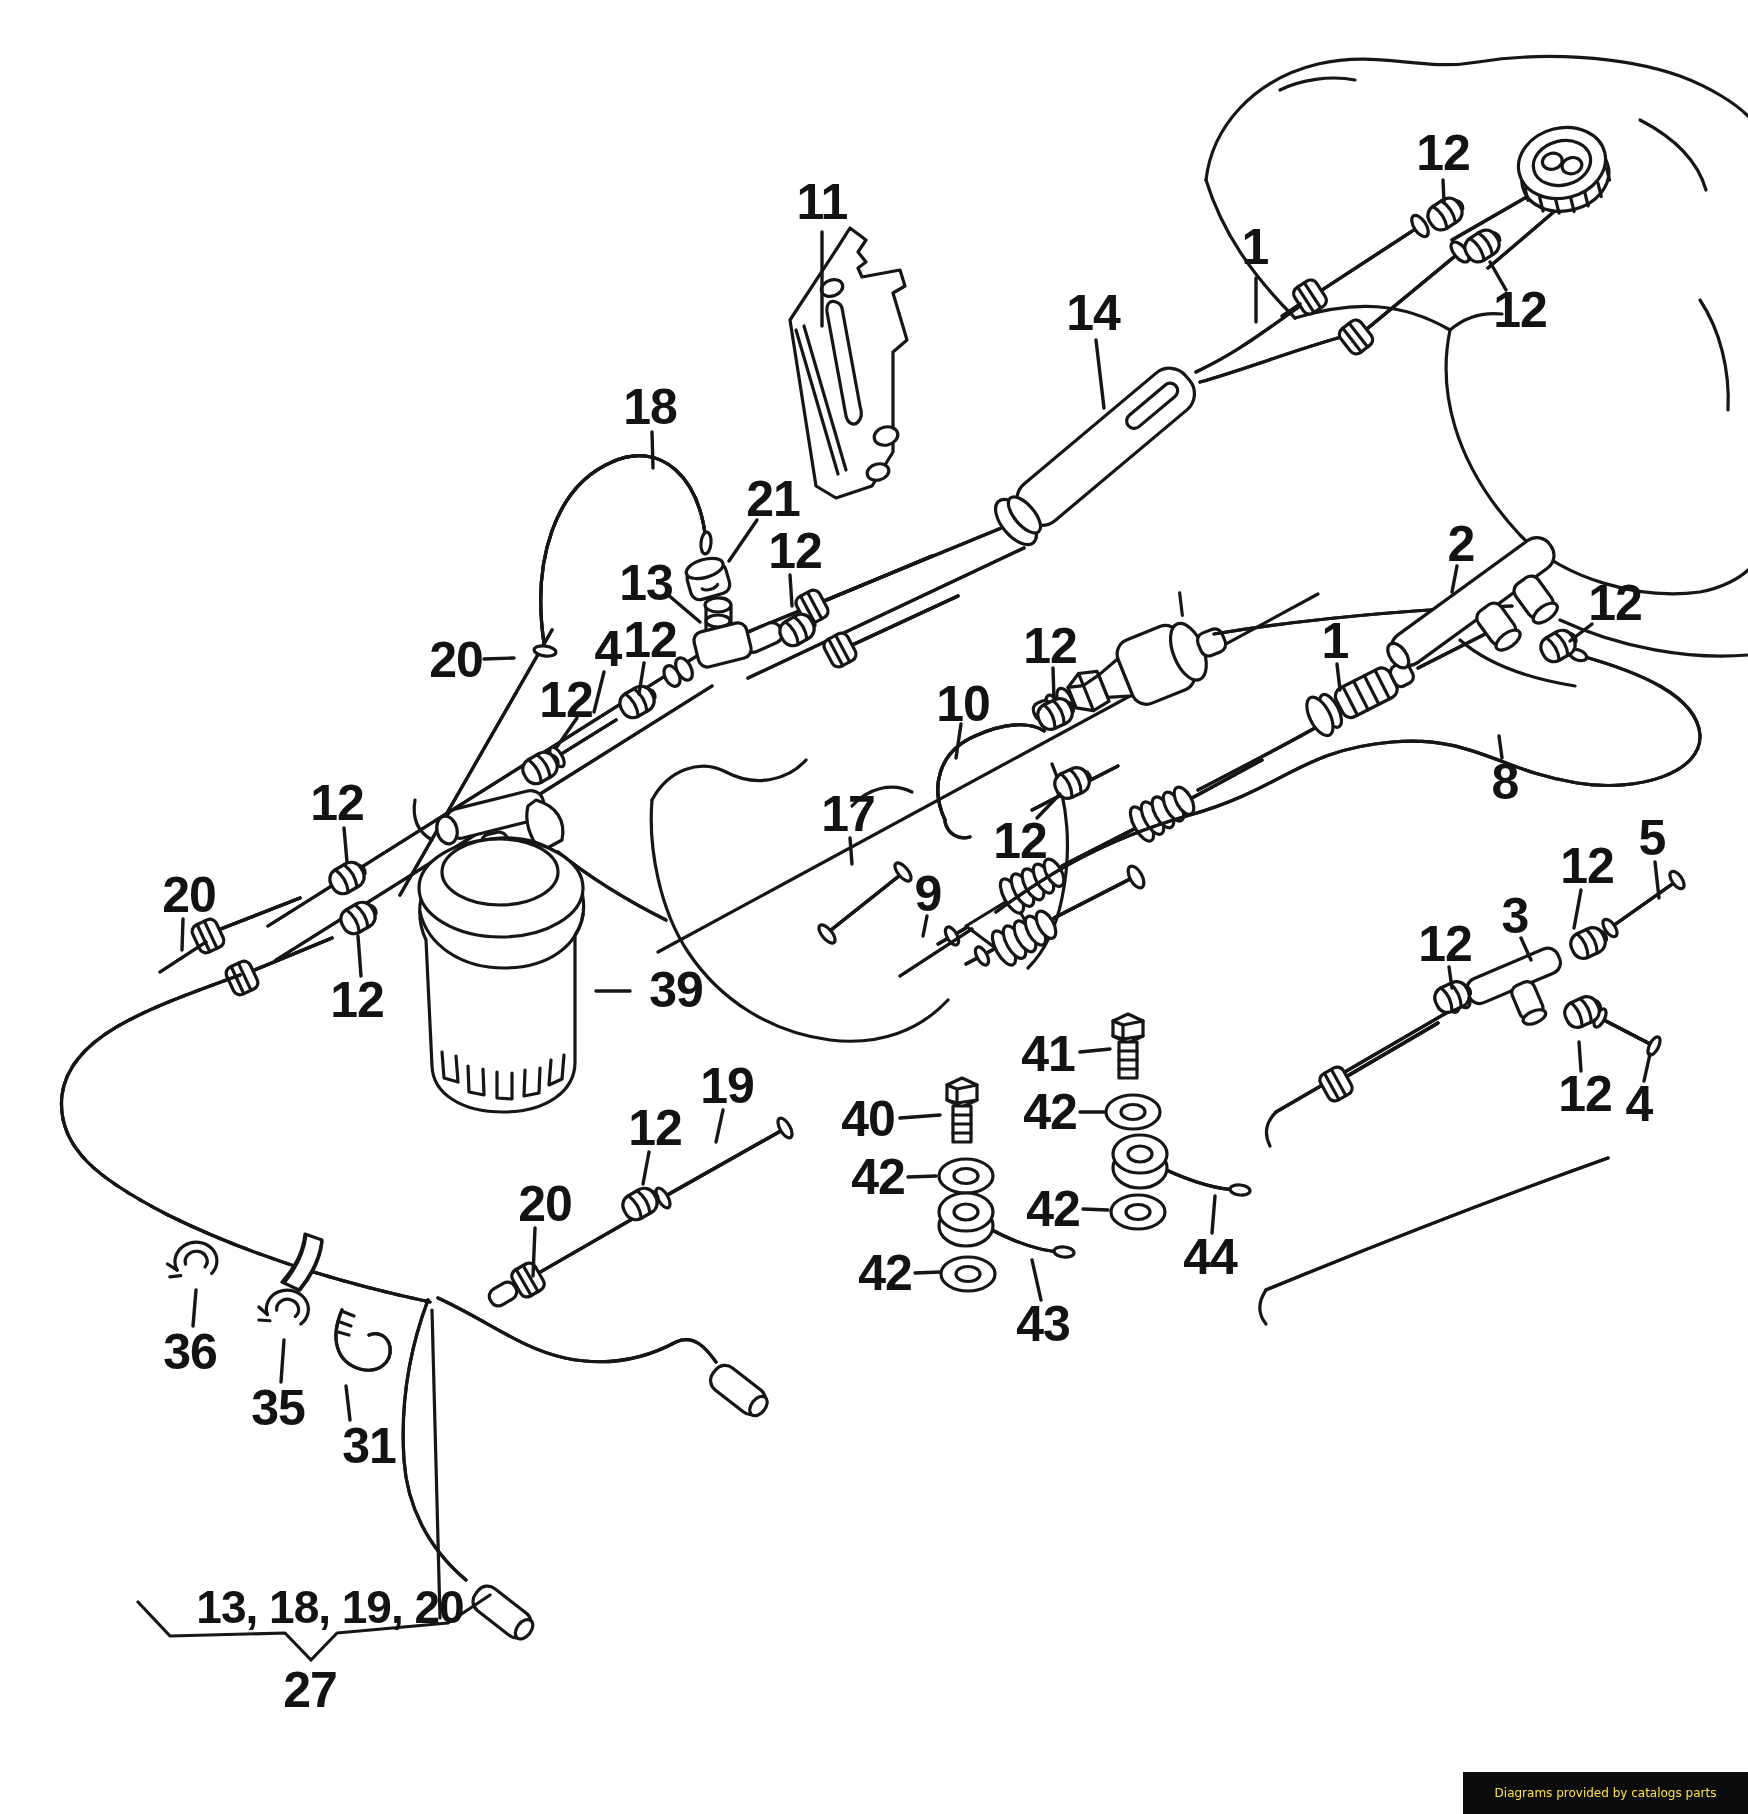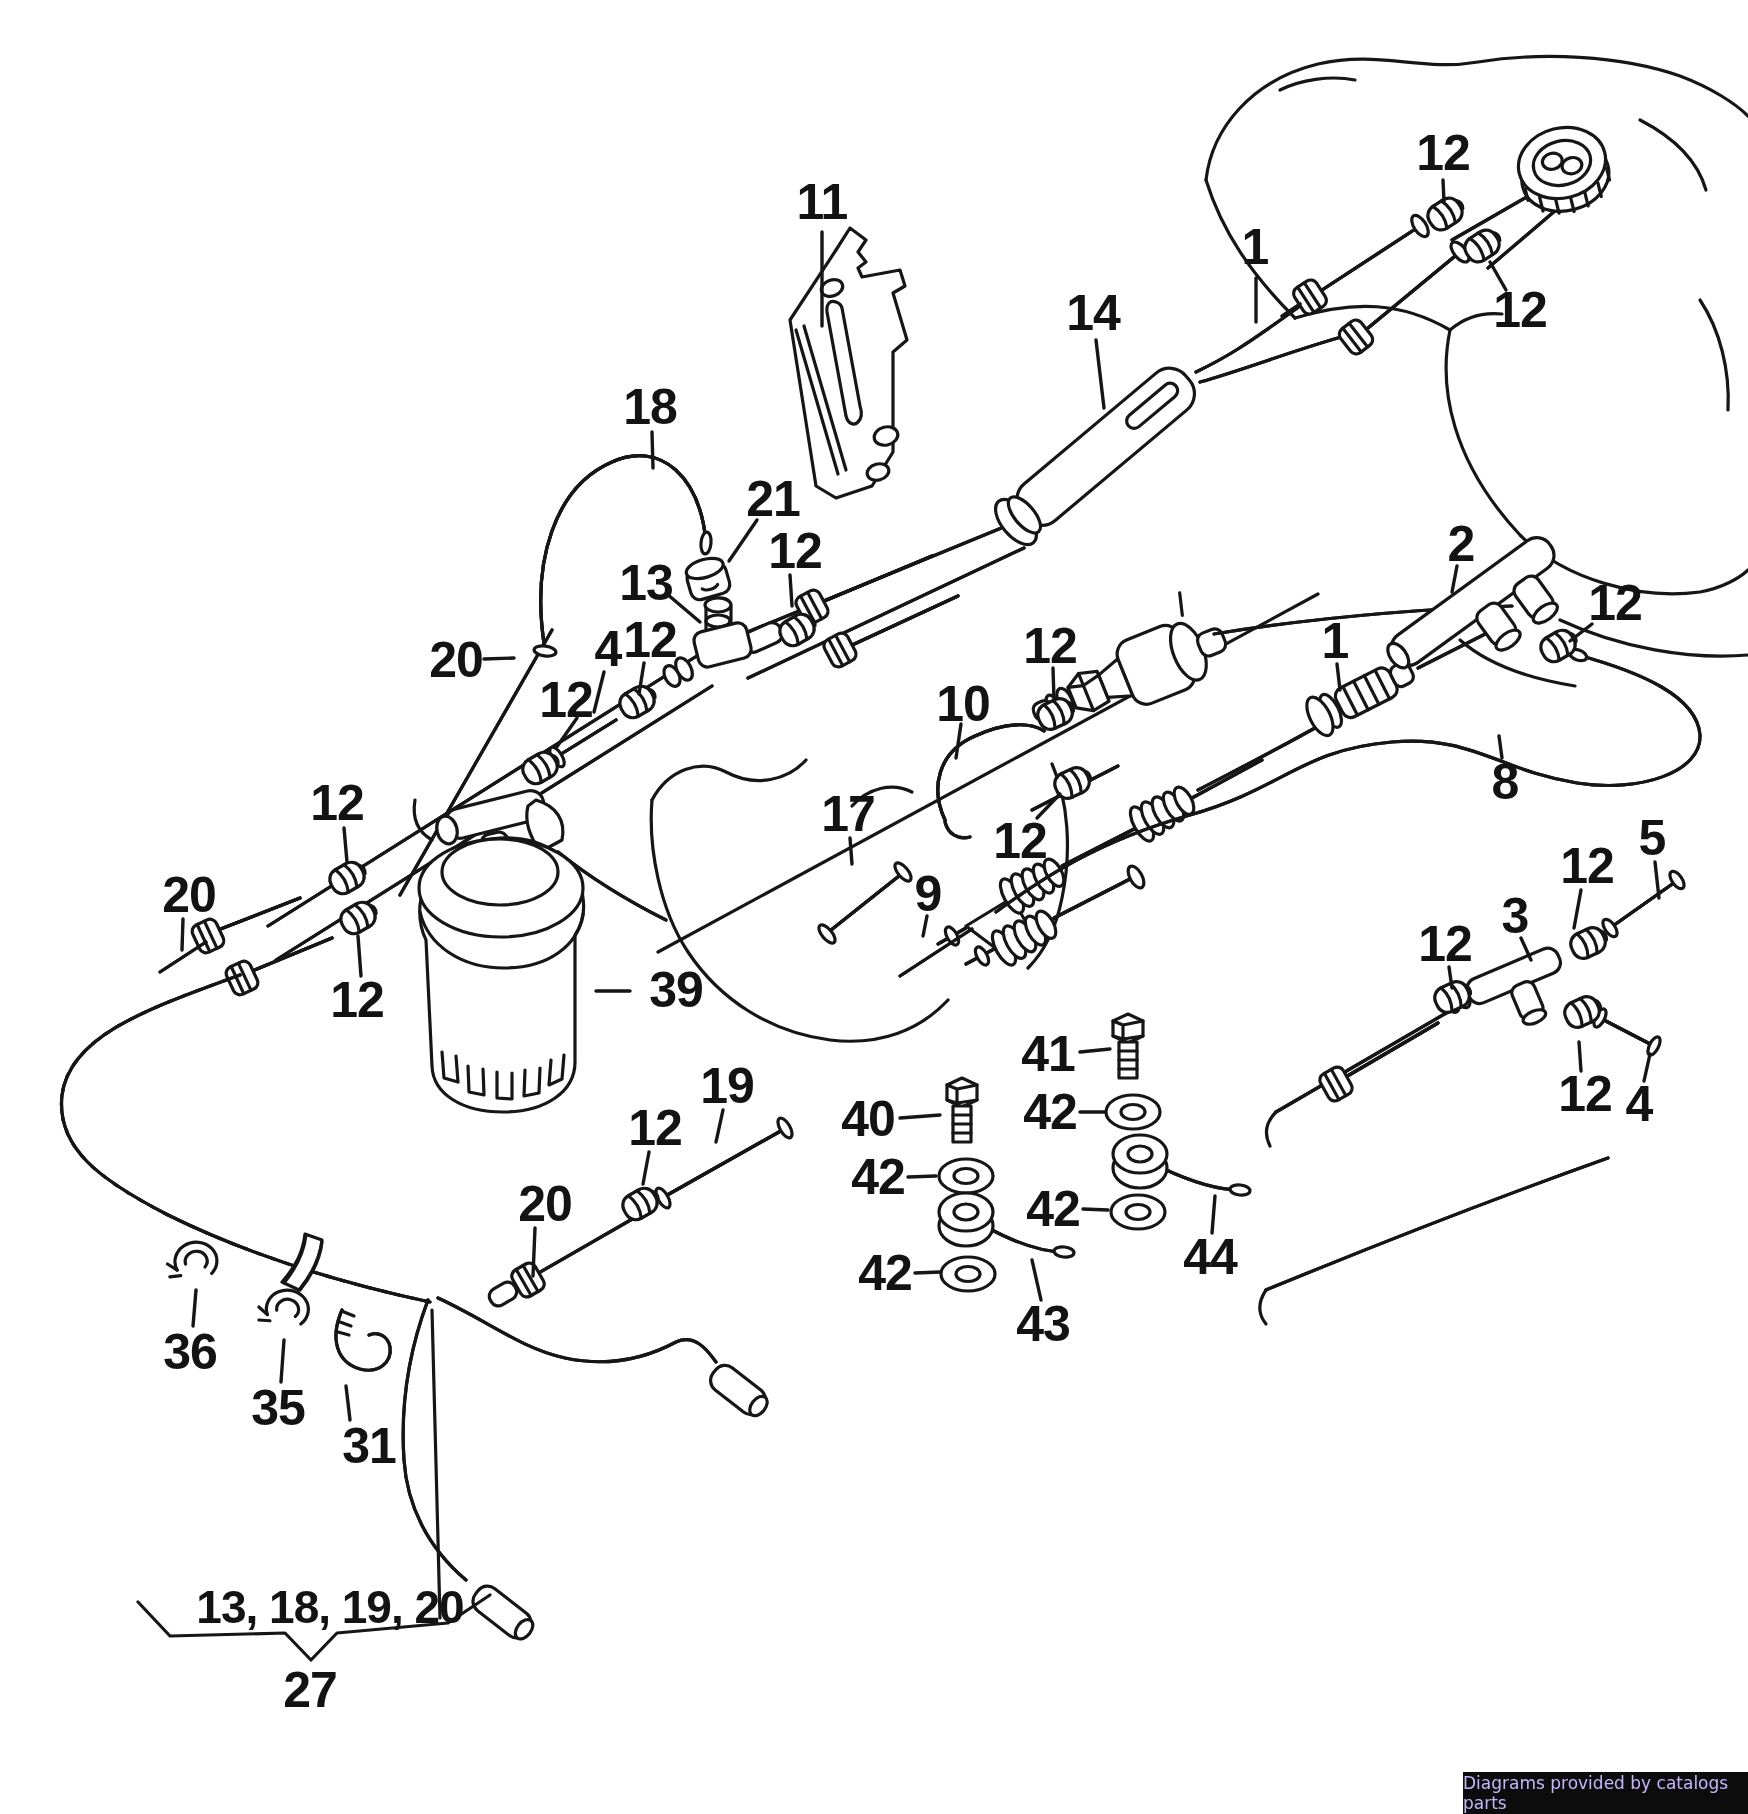--- a/index.html
+++ b/index.html
@@ -10,21 +10,21 @@
   .ln, path, ellipse, rect, circle, line{stroke:#161616;stroke-width:3.2;fill:none;
         stroke-linecap:round;stroke-linejoin:round;}
   .w{fill:#ffffff;}
   .f{fill:#161616;stroke:none;}
   .nostroke{stroke:none;}
   .leader{stroke:#161616;stroke-width:3.4;}
   .part-label{position:absolute;transform:translate(-50%,-50%);color:#131313;
       font-size:50px;font-weight:600;letter-spacing:-1px;white-space:nowrap;
       font-family:"Liberation Sans", sans-serif;}
   #watermark{position:absolute;display:flex;align-items:center;justify-content:center;
-      background:#0c0c0c;color:#c4b5fd;font-size:17px;font-weight:400;
+      background:#0c0c0c;color:#fde047;font-size:12px;font-weight:400;
       font-family:"DejaVu Sans", sans-serif;}
 </style>
 </head>
 <body>
 
 <div id="stage">
 
 <svg id="art" width="1748" height="1814" viewBox="0 0 1748 1814">
   <defs>
     <pattern id="speck" width="17" height="17" patternUnits="userSpaceOnUse">

